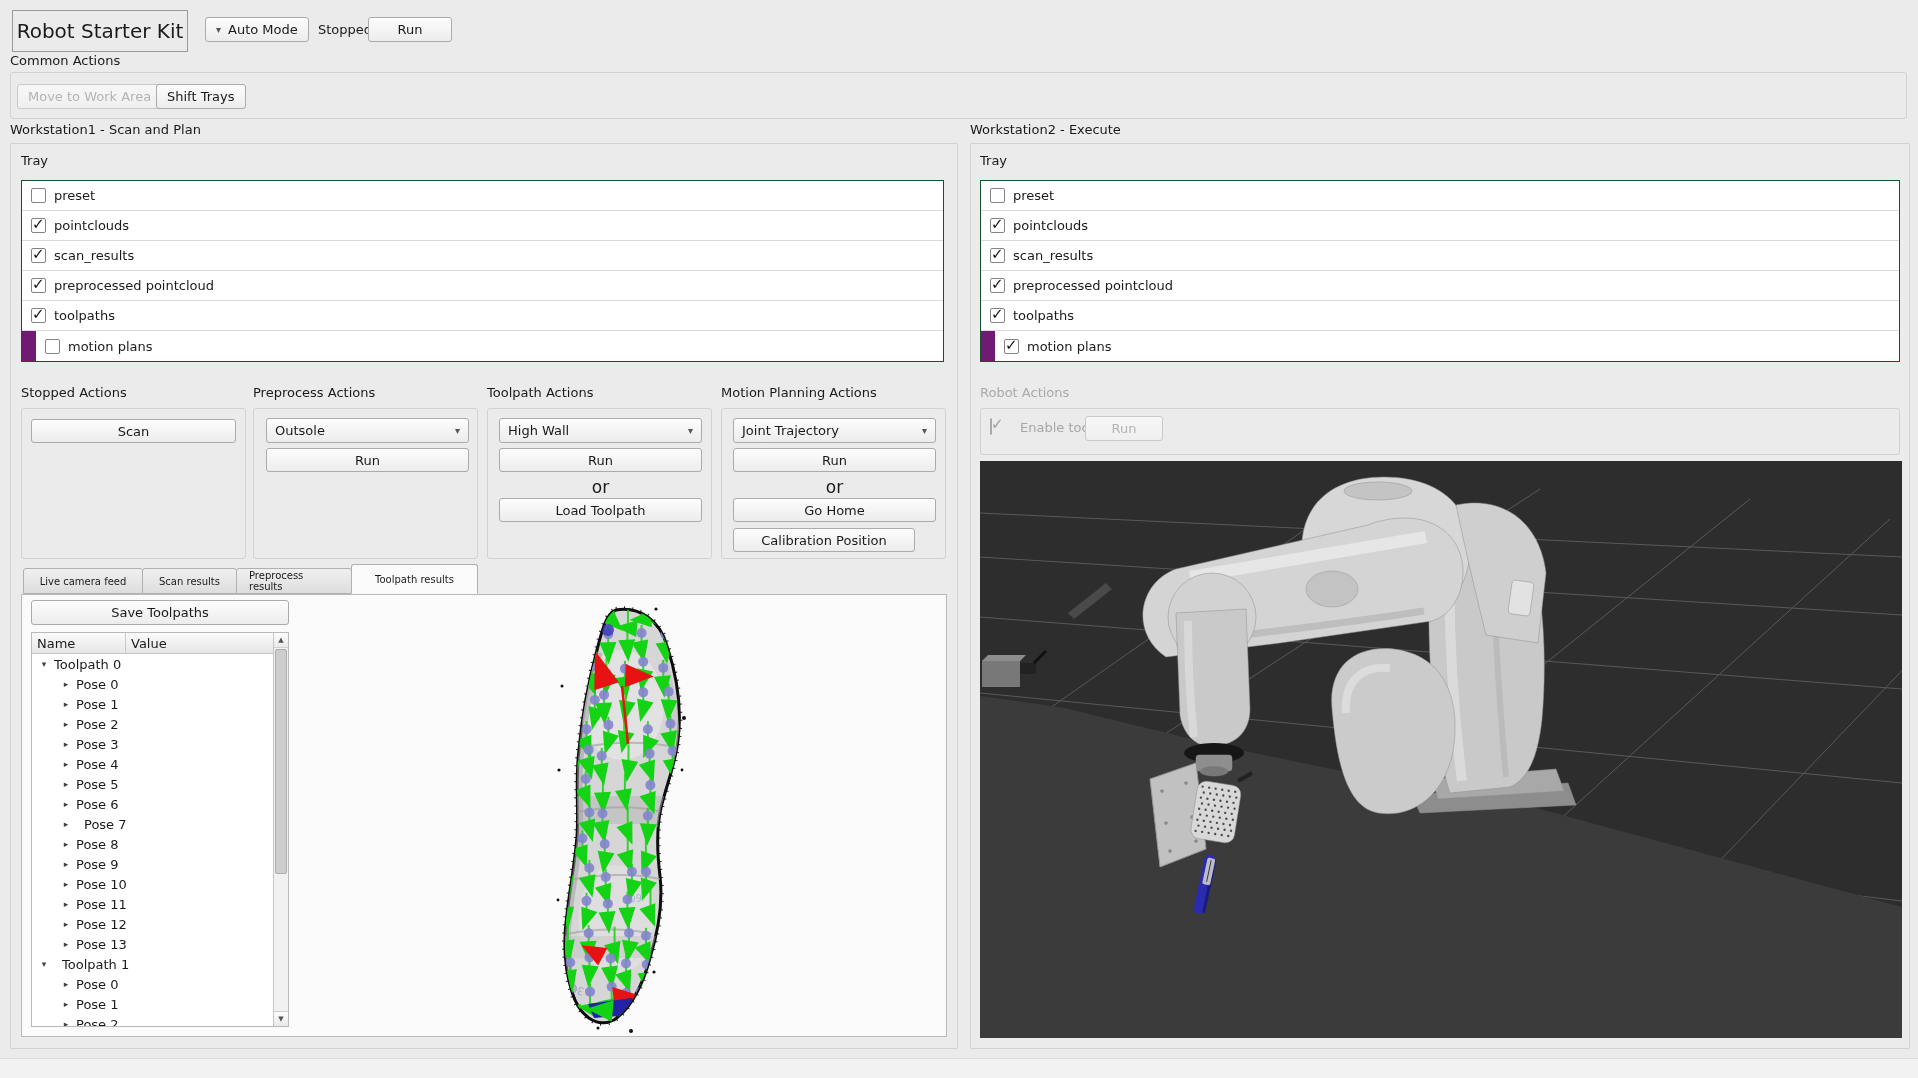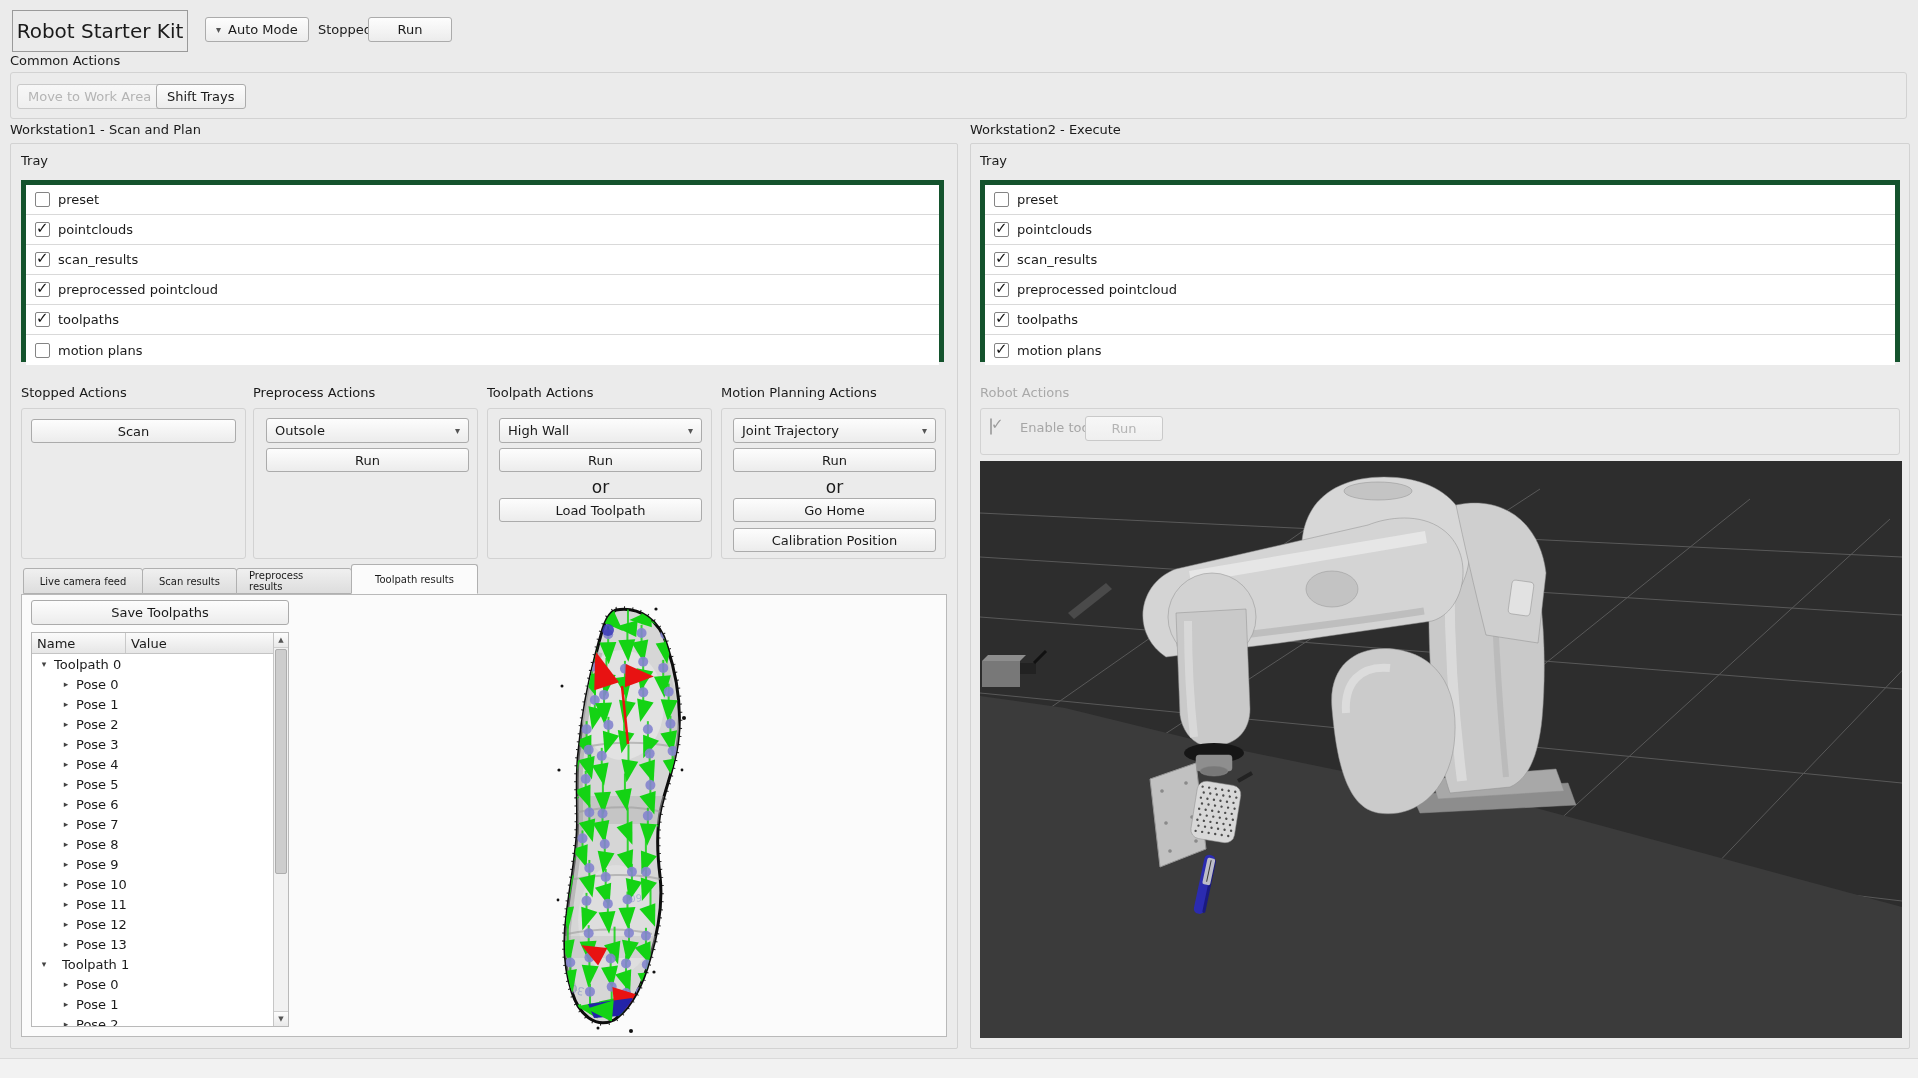--- a/index.html
+++ b/index.html
@@ -29,23 +29,23 @@
   .menu-arrow { font-size:10px; color:#555; margin-right:7px; }
 
   
   .group-label { font-size:13px; color:#1a1a1a; }
   .group-label.disabled { color:#a9a9a9; }
   .group-box { border:1px solid #d2d2d2; border-radius:3px; background:transparent; }
   .panel { border:1px solid #d2d2d2; border-radius:2px; background:#ebebeb; }
   .or-label { font-size:17px; text-align:center; }
 
   
-  .tray-list { background:#701a75; border:5px solid #14532d; }
+  .tray-list { background:#701a75; border:1px solid #14532d; }
   .tray-row { display:flex; align-items:center; height:30px; border-bottom:1px solid #d9d9d9; padding-left:9px; background:#fff; }
-  .tray-row:last-child { border-bottom:none; }
+  .tray-row:last-child { border-bottom:none;margin-left:14px; }
   .cb {
     width:15px; height:15px; background:#fff; border:1px solid #848484; border-radius:2px;
     position:relative; flex:0 0 auto;
   }
   .cb .mark {
     position:absolute; left:0px; top:-4px; font-size:15px; font-weight:bold; color:#111; display:none;
   }
   .cb.checked .mark { display:block; }
   .cb.disabled { border-color:#a9a9a9; background:#f4f4f4; }
   .cb.disabled .mark { color:#9b9b9b; }
@@ -168,21 +168,21 @@
 
 <div class="group-label abs" style="left:721px;top:385px;">Motion Planning Actions</div>
 <div class="group-box abs" style="left:721px;top:408px;width:225px;height:151px;"></div>
 <div class="combo abs" style="left:733px;top:418px;width:203px;height:25px;">
   <span>Joint Trajectory</span>
   <span class="combo-arrow">▾</span>
 </div>
 <div class="btn abs" style="left:733px;top:448px;width:203px;height:24px;">Run</div>
 <div class="or-label abs" style="left:733px;top:477px;width:203px;">or</div>
 <div class="btn abs" style="left:733px;top:498px;width:203px;height:24px;">Go Home</div>
-<div class="btn abs" style="left:733px;top:528px;width:203px;height:24px;">Calibration Position</div>
+<div class="btn abs" style="left:733px;top:528px;width:182px;height:24px;">Calibration Position</div>
 
 
 <div class="tabbar abs" id="tabbar" style="left:23px;top:565px;height:29px;">
     <div class="tab" style="width: 120px;">Live camera feed</div>
     <div class="tab" style="width: 95px;">Scan results</div>
     <div class="tab" style="width: 116px; margin-top: 46px;">Preprocess results</div>
     <div class="tab selected" style="width: 127px;">Toolpath results</div>
   </div>
 <div class="tabpane abs" style="left:21px;top:594px;width:926px;height:443px;"></div>
 
@@ -221,21 +221,21 @@
       <div class="tree-row">
         <span class="twisty" style="margin-left: 28px;">▸</span>
         <span style="margin-left: 4px;">Pose 5</span>
       </div>
       <div class="tree-row">
         <span class="twisty" style="margin-left: 28px;">▸</span>
         <span style="margin-left: 4px;">Pose 6</span>
       </div>
       <div class="tree-row">
         <span class="twisty" style="margin-left: 28px;">▸</span>
-        <span style="margin-left: 4px;">Pose 7</span>
+        <span style="margin-left: 12px;">Pose 7</span>
       </div>
       <div class="tree-row">
         <span class="twisty" style="margin-left: 28px;">▸</span>
         <span style="margin-left: 4px; text-align: center;">Pose 8</span>
       </div>
       <div class="tree-row">
         <span class="twisty" style="margin-left: 28px;">▸</span>
         <span style="margin-left: 4px;">Pose 9</span>
       </div>
       <div class="tree-row">

